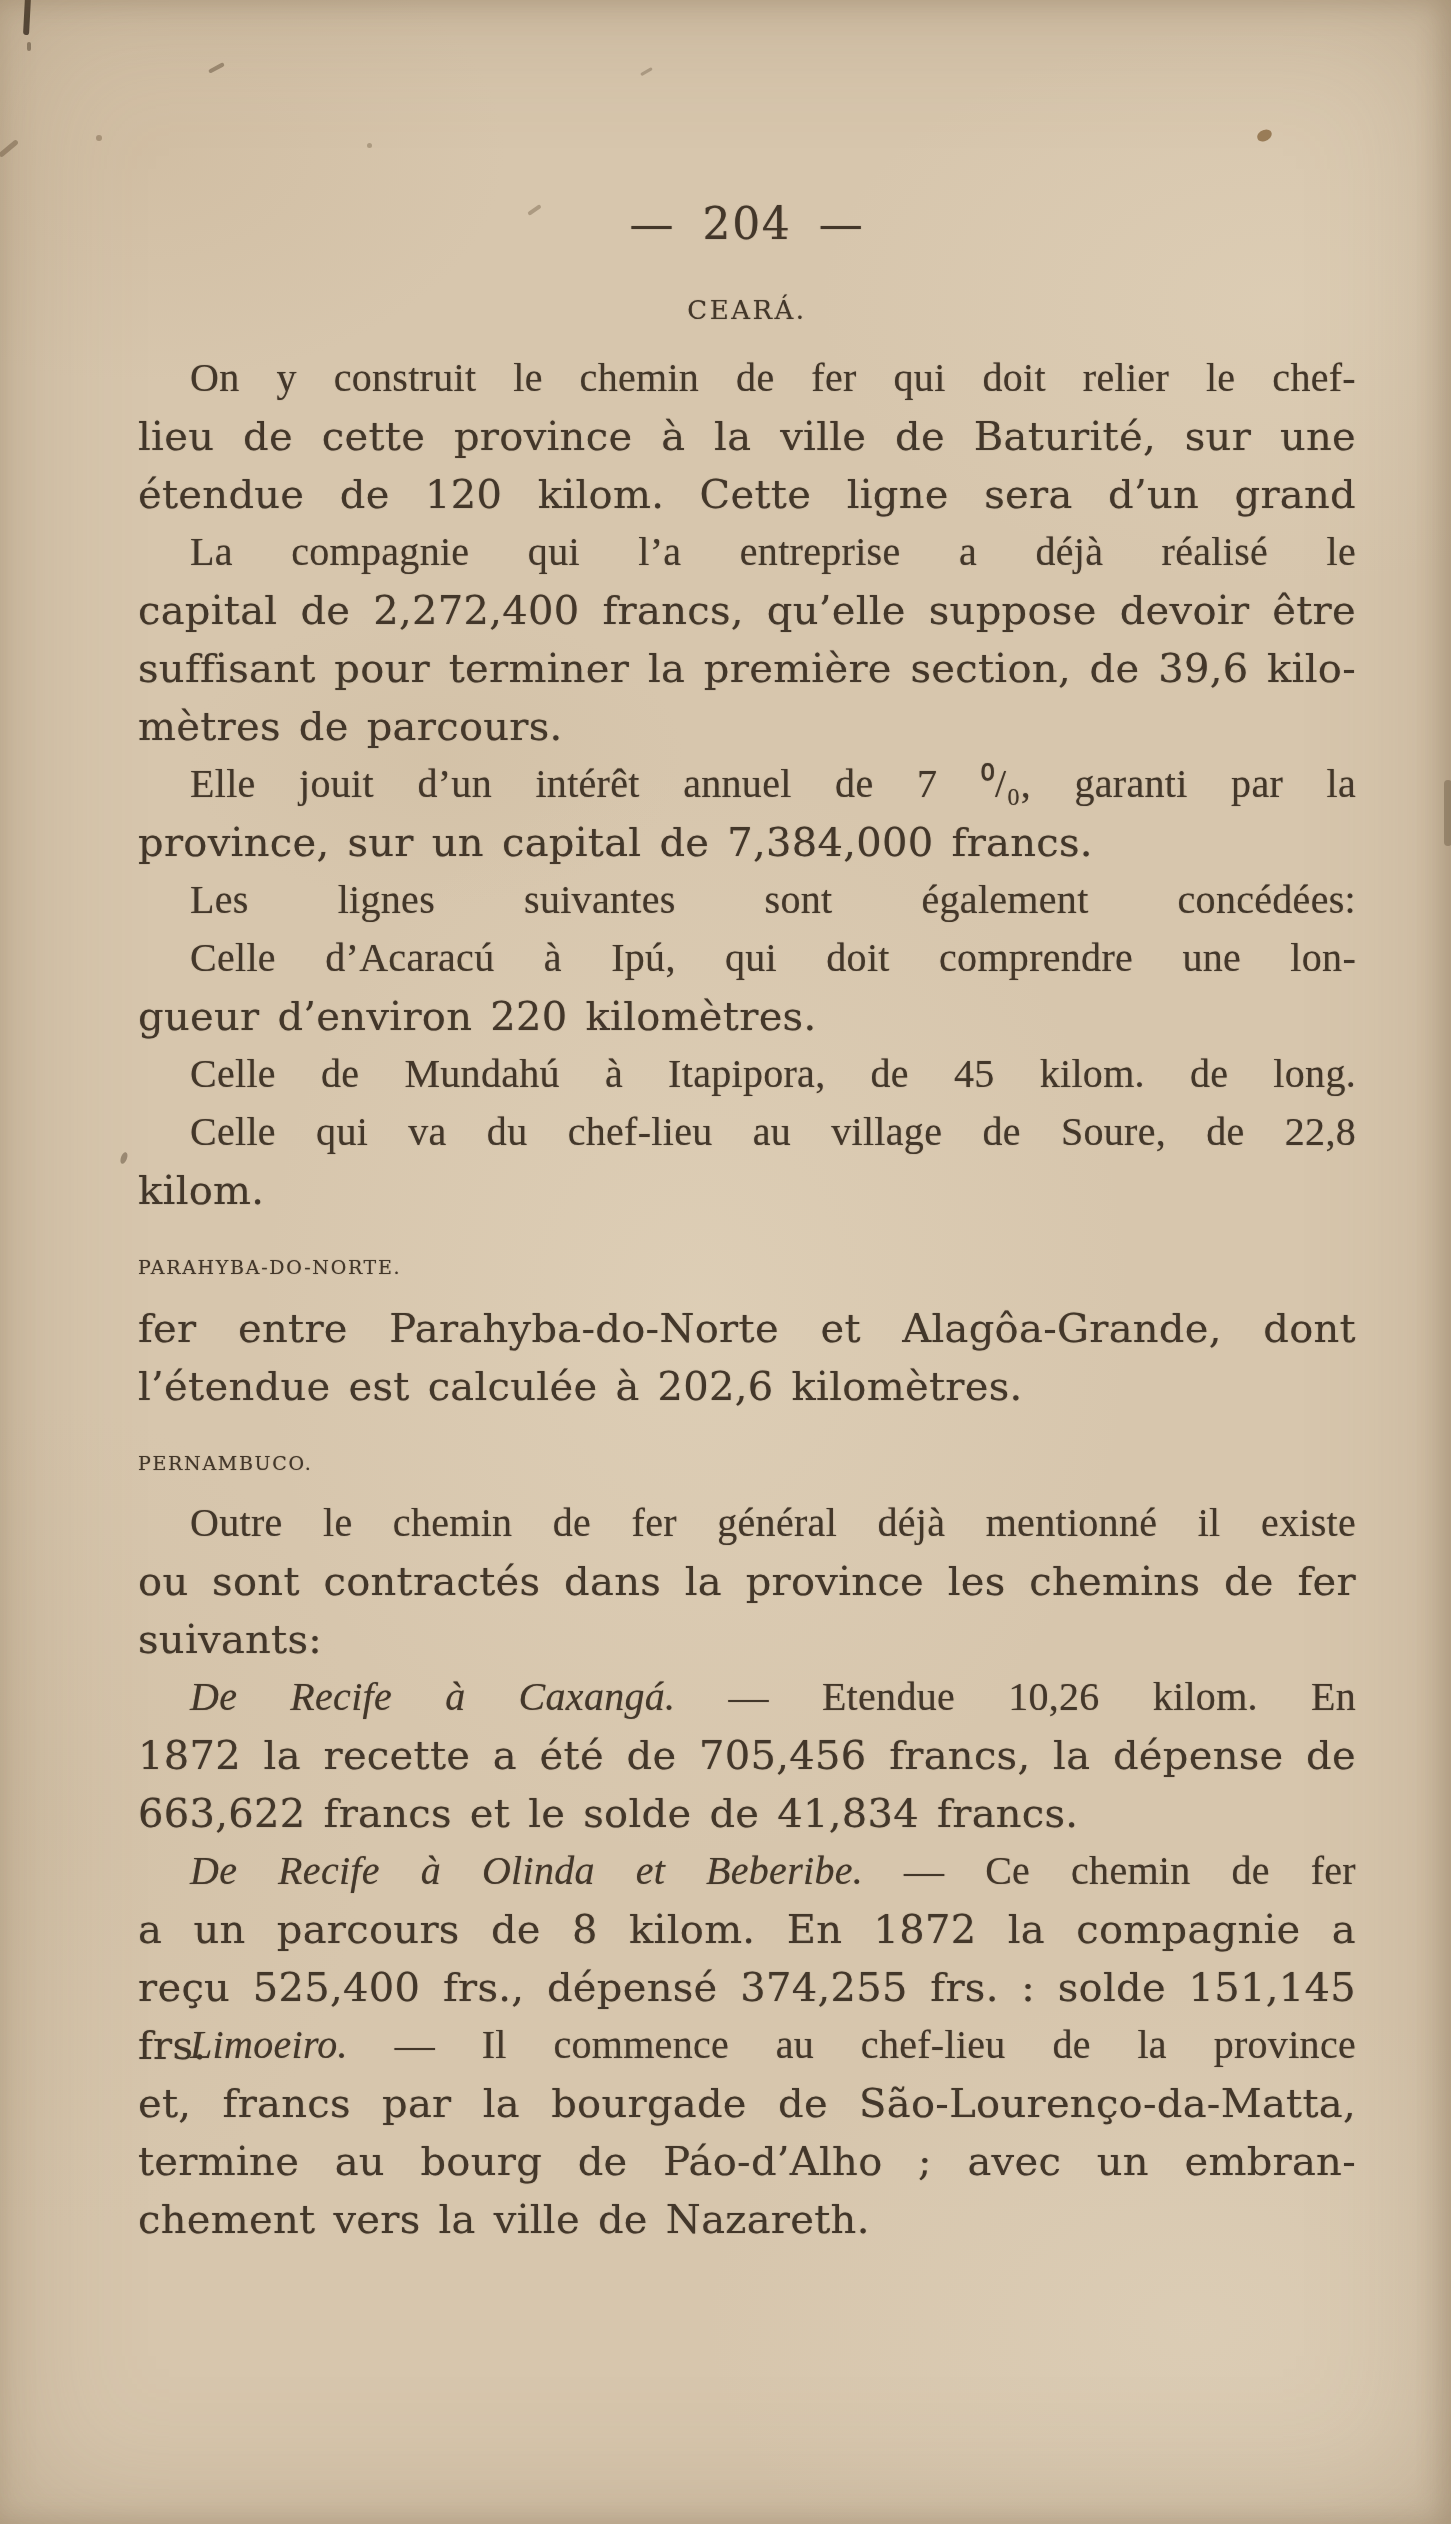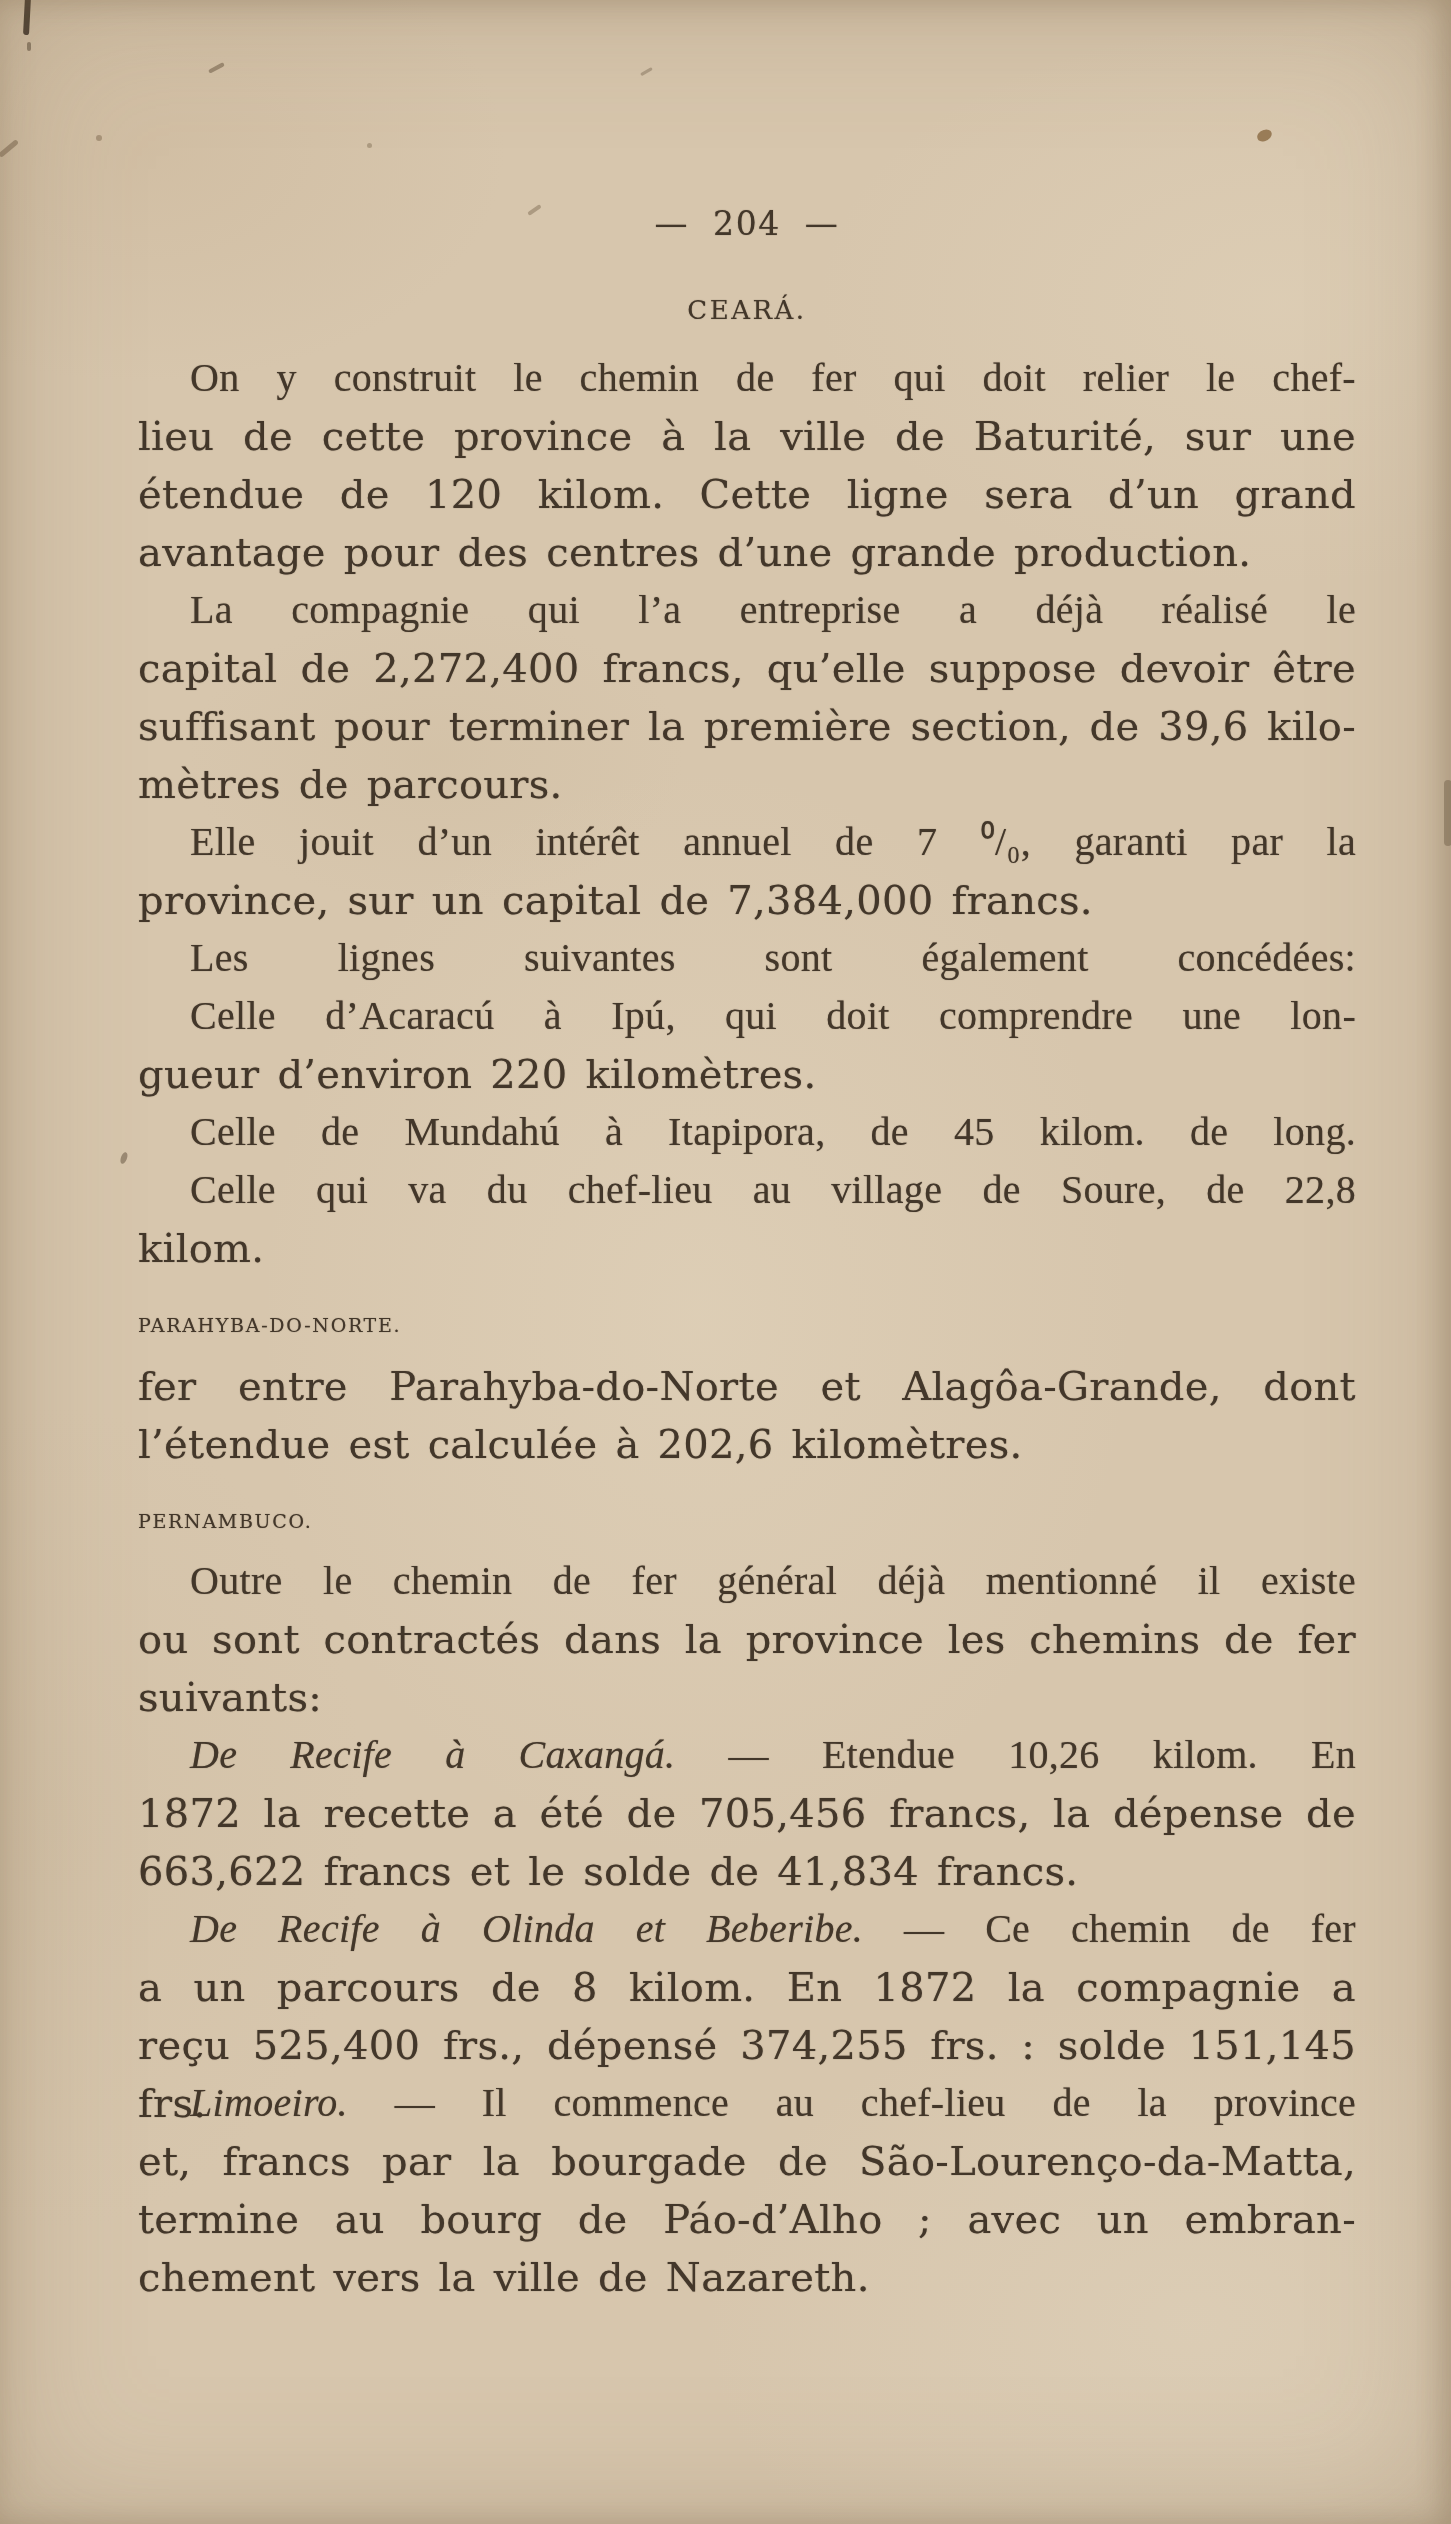--- a/index.html
+++ b/index.html
@@ -50,21 +50,21 @@
     word-spacing: 5px;
     letter-spacing: 0.3px;
   }
   .al-justify { text-align: justify; text-align-last: justify; }
   .al-left    { text-align: left; }
   .indent     { padding-left: 52px; font-family: Liberation Serif, serif; }
   .pageno {
     margin-top: 199px;
     height: 50px;
     line-height: 50px;
-    font-size: 33px;
+    font-size: 44px;
     letter-spacing: 1.7px;
     text-align: center;
     word-spacing: 11.6px;
   }
   .heading1 {
     margin-top: 36px;
     margin-bottom: 14px;
     height: 50px;
     line-height: 50px;
     font-size: 26px;
@@ -109,21 +109,20 @@
   <div class="speck spk-slash-mid"></div>
   <div class="speck spk-comma"></div>
   <div class="speck spk-edge-dark"></div>
 
   <div class="text-block">
       <div class="line pageno al-center"><span>— 204 —</span></div>
       <div class="line heading1 al-center"><span>CEARÁ.</span></div>
       <div class="line body al-justify indent"><span>On y construit le chemin de fer qui doit relier le chef-</span></div>
       <div class="line body al-justify"><span>lieu de cette province à la ville de Baturité, sur une</span></div>
       <div class="line body al-justify"><span>étendue de 120 kilom. Cette ligne sera d’un grand</span></div>
-      <div class="line body al-left"><span>avantage pour des centres d’une grande production.</span></div>
       <div class="line body al-justify indent"><span>La compagnie qui l’a entreprise a déjà réalisé le</span></div>
       <div class="line body al-justify"><span>capital de 2,272,400 francs, qu’elle suppose devoir être</span></div>
       <div class="line body al-justify"><span>suffisant pour terminer la première section, de 39,6 kilo-</span></div>
       <div class="line body al-left"><span>mètres de parcours.</span></div>
       <div class="line body al-justify indent"><span>Elle jouit d’un intérêt annuel de 7 ⁰/₀, garanti par la</span></div>
       <div class="line body al-left"><span>province, sur un capital de 7,384,000 francs.</span></div>
       <div class="line body al-justify indent"><span>Les lignes suivantes sont également concédées:</span></div>
       <div class="line body al-justify indent"><span>Celle d’Acaracú à Ipú, qui doit comprendre une lon-</span></div>
       <div class="line body al-left"><span>gueur d’environ 220 kilomètres.</span></div>
       <div class="line body al-justify indent"><span>Celle de Mundahú à Itapipora, de 45 kilom. de long.</span></div>

